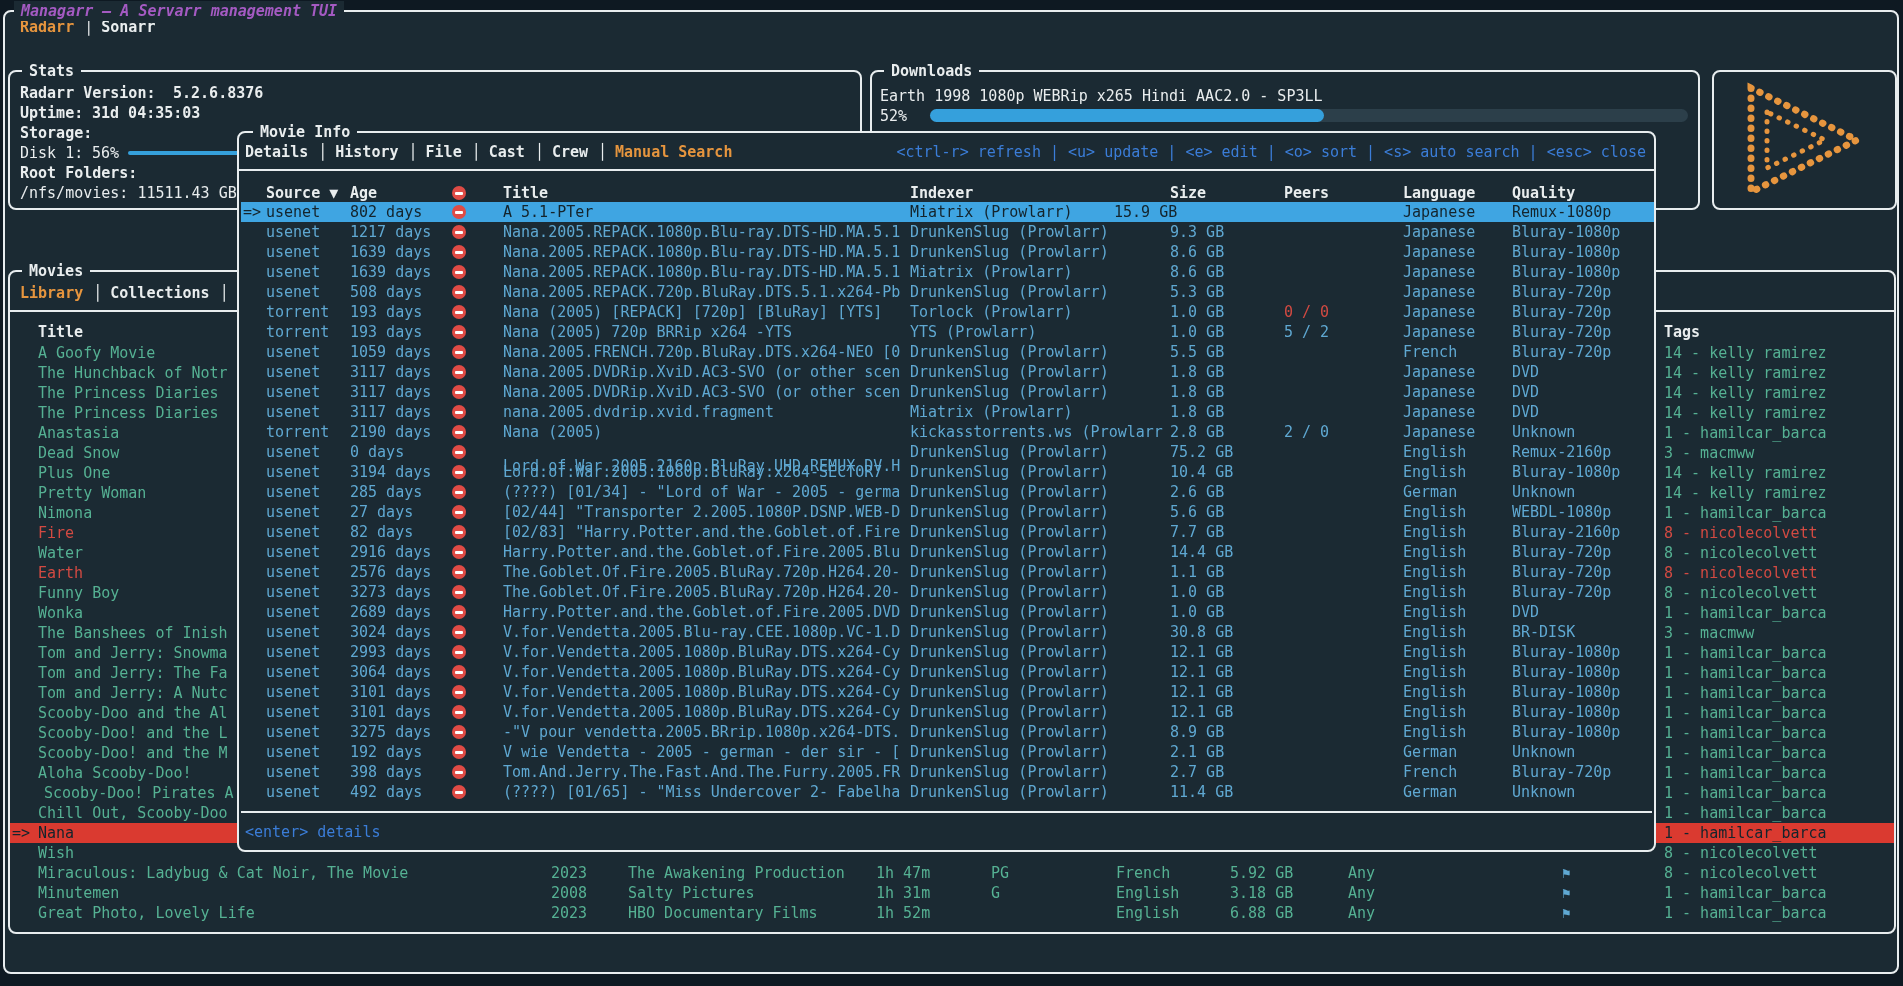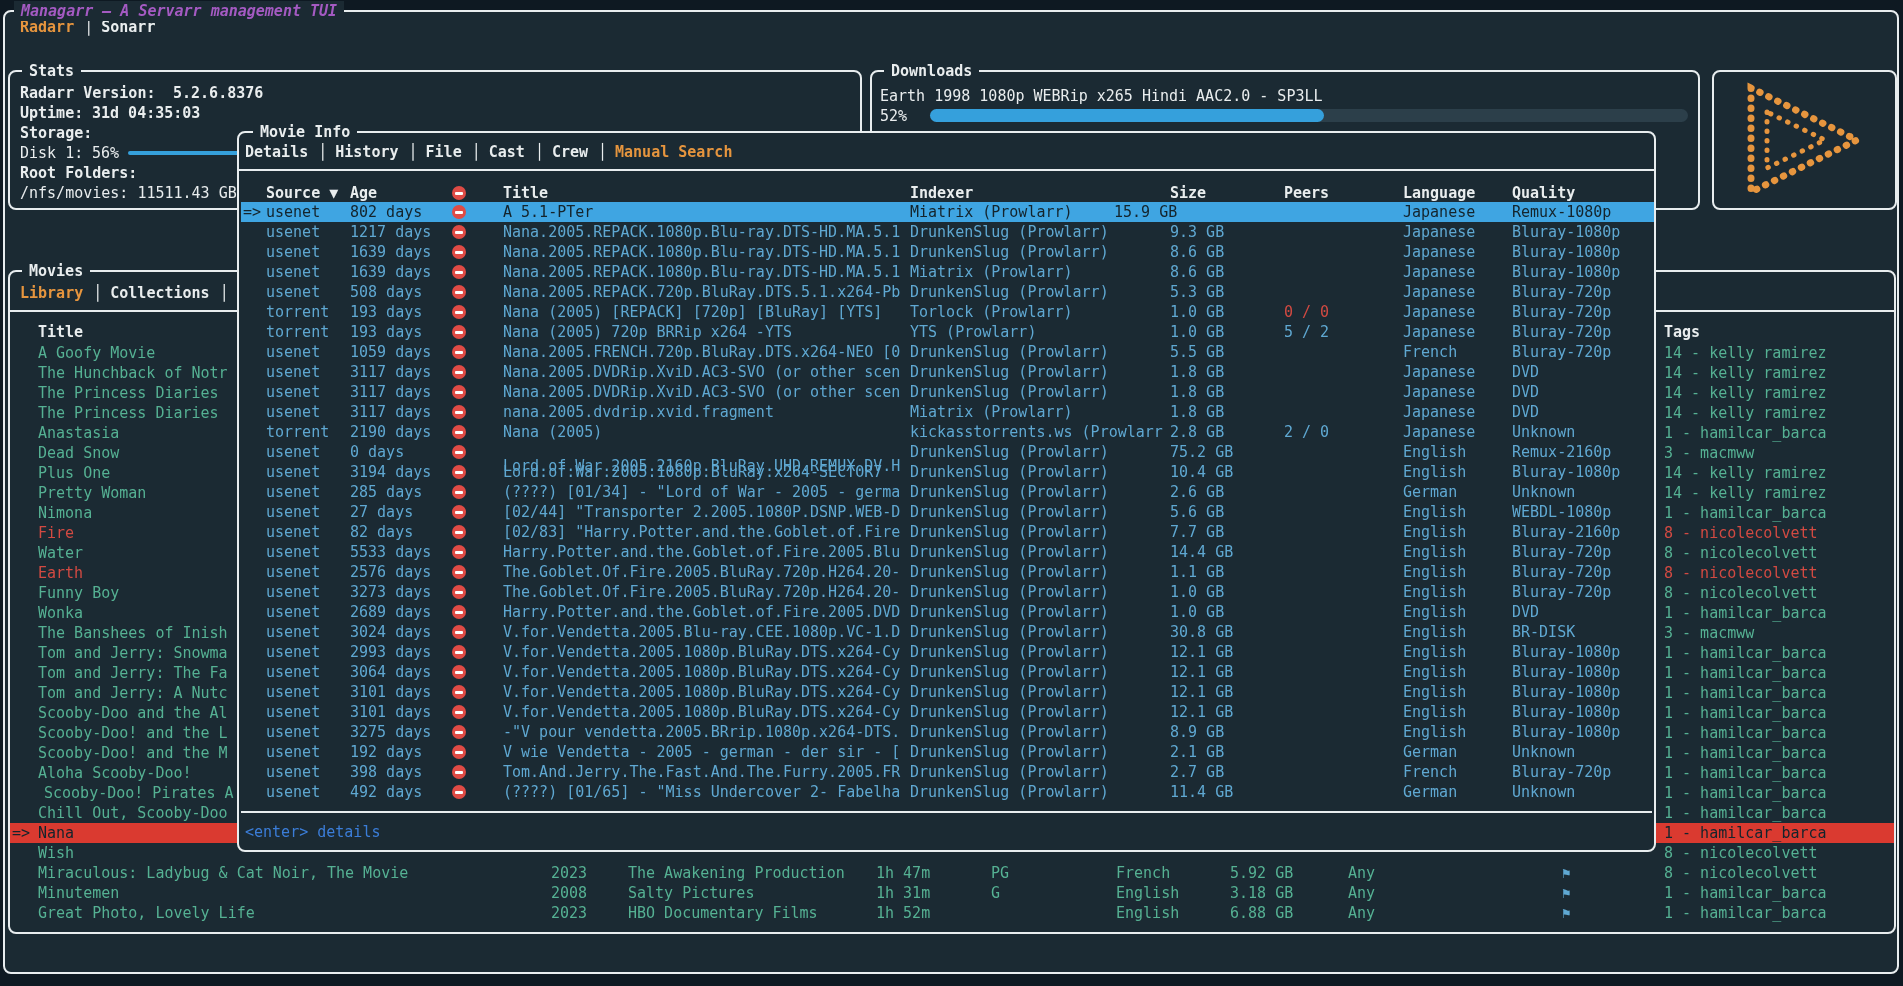--- a/index.html
+++ b/index.html
@@ -186,20 +186,21 @@
         <span class="t wht b" style="left: 335.28px; top: 142px;">History</span>
         <span class="t wht" style="left: 408.56px; top: 142px;">│</span>
         <span class="t wht b" style="left: 425.56px; top: 142px;">File</span>
         <span class="t wht" style="left: 471.72px; top: 142px;">│</span>
         <span class="t wht b" style="left: 488.72px; top: 142px;">Cast</span>
         <span class="t wht" style="left: 534.88px; top: 142px;">│</span>
         <span class="t wht b" style="left: 551.88px; top: 142px;">Crew</span>
         <span class="t wht" style="left: 598.04px; top: 142px;">│</span>
         <span class="t org b" style="left: 615.04px; top: 142px;">Manual Search</span>
       </div>
+    <span class="t hint" style="top:142px;right:257px">&lt;ctrl-r&gt; refresh | &lt;u&gt; update | &lt;e&gt; edit | &lt;o&gt; sort | &lt;s&gt; auto search | &lt;esc&gt; close</span>
     <div class="hline" style="left:239px;top:169px;width:1415px"></div>
     <div id="release-header">
         <span class="t wht b" style="left: 266px; top: 183px;">Source ▼</span>
         <span class="t wht b" style="left: 350px; top: 183px;">Age</span>
         <span class="t wht b" style="left: 503px; top: 183px;">Title</span>
         <span class="t wht b" style="left: 910px; top: 183px;">Indexer</span>
         <span class="t wht b" style="left: 1170px; top: 183px;">Size</span>
         <span class="t wht b" style="left: 1284px; top: 183px;">Peers</span>
         <span class="t wht b" style="left: 1403px; top: 183px;">Language</span>
         <span class="t wht b" style="left: 1512px; top: 183px;">Quality</span>
@@ -341,21 +342,21 @@
         <span class="t blu" style="left: 1512px; top: 502px;">WEBDL-1080p</span>
         <span class="t blu" style="left: 266px; top: 522px;">usenet</span>
         <span class="t blu" style="left: 350px; top: 522px;">82 days</span>
         <div class="noentry" style="left: 452px; top: 525px;"></div>
         <span class="t blu" style="left: 503px; top: 522px;">[02/83] "Harry.Potter.and.the.Goblet.of.Fire</span>
         <span class="t blu" style="left: 910px; top: 522px;">DrunkenSlug (Prowlarr)</span>
         <span class="t blu" style="left: 1170px; top: 522px;">7.7 GB</span>
         <span class="t blu" style="left: 1403px; top: 522px;">English</span>
         <span class="t blu" style="left: 1512px; top: 522px;">Bluray-2160p</span>
         <span class="t blu" style="left: 266px; top: 542px;">usenet</span>
-        <span class="t blu" style="left: 350px; top: 542px;">5533 days</span>
+        <span class="t blu" style="left: 350px; top: 542px;">2916 days</span>
         <div class="noentry" style="left: 452px; top: 545px;"></div>
         <span class="t blu" style="left: 503px; top: 542px;">Harry.Potter.and.the.Goblet.of.Fire.2005.Blu</span>
         <span class="t blu" style="left: 910px; top: 542px;">DrunkenSlug (Prowlarr)</span>
         <span class="t blu" style="left: 1170px; top: 542px;">14.4 GB</span>
         <span class="t blu" style="left: 1403px; top: 542px;">English</span>
         <span class="t blu" style="left: 1512px; top: 542px;">Bluray-720p</span>
         <span class="t blu" style="left: 266px; top: 562px;">usenet</span>
         <span class="t blu" style="left: 350px; top: 562px;">2576 days</span>
         <div class="noentry" style="left: 452px; top: 565px;"></div>
         <span class="t blu" style="left: 503px; top: 562px;">The.Goblet.Of.Fire.2005.BluRay.720p.H264.20-</span>

